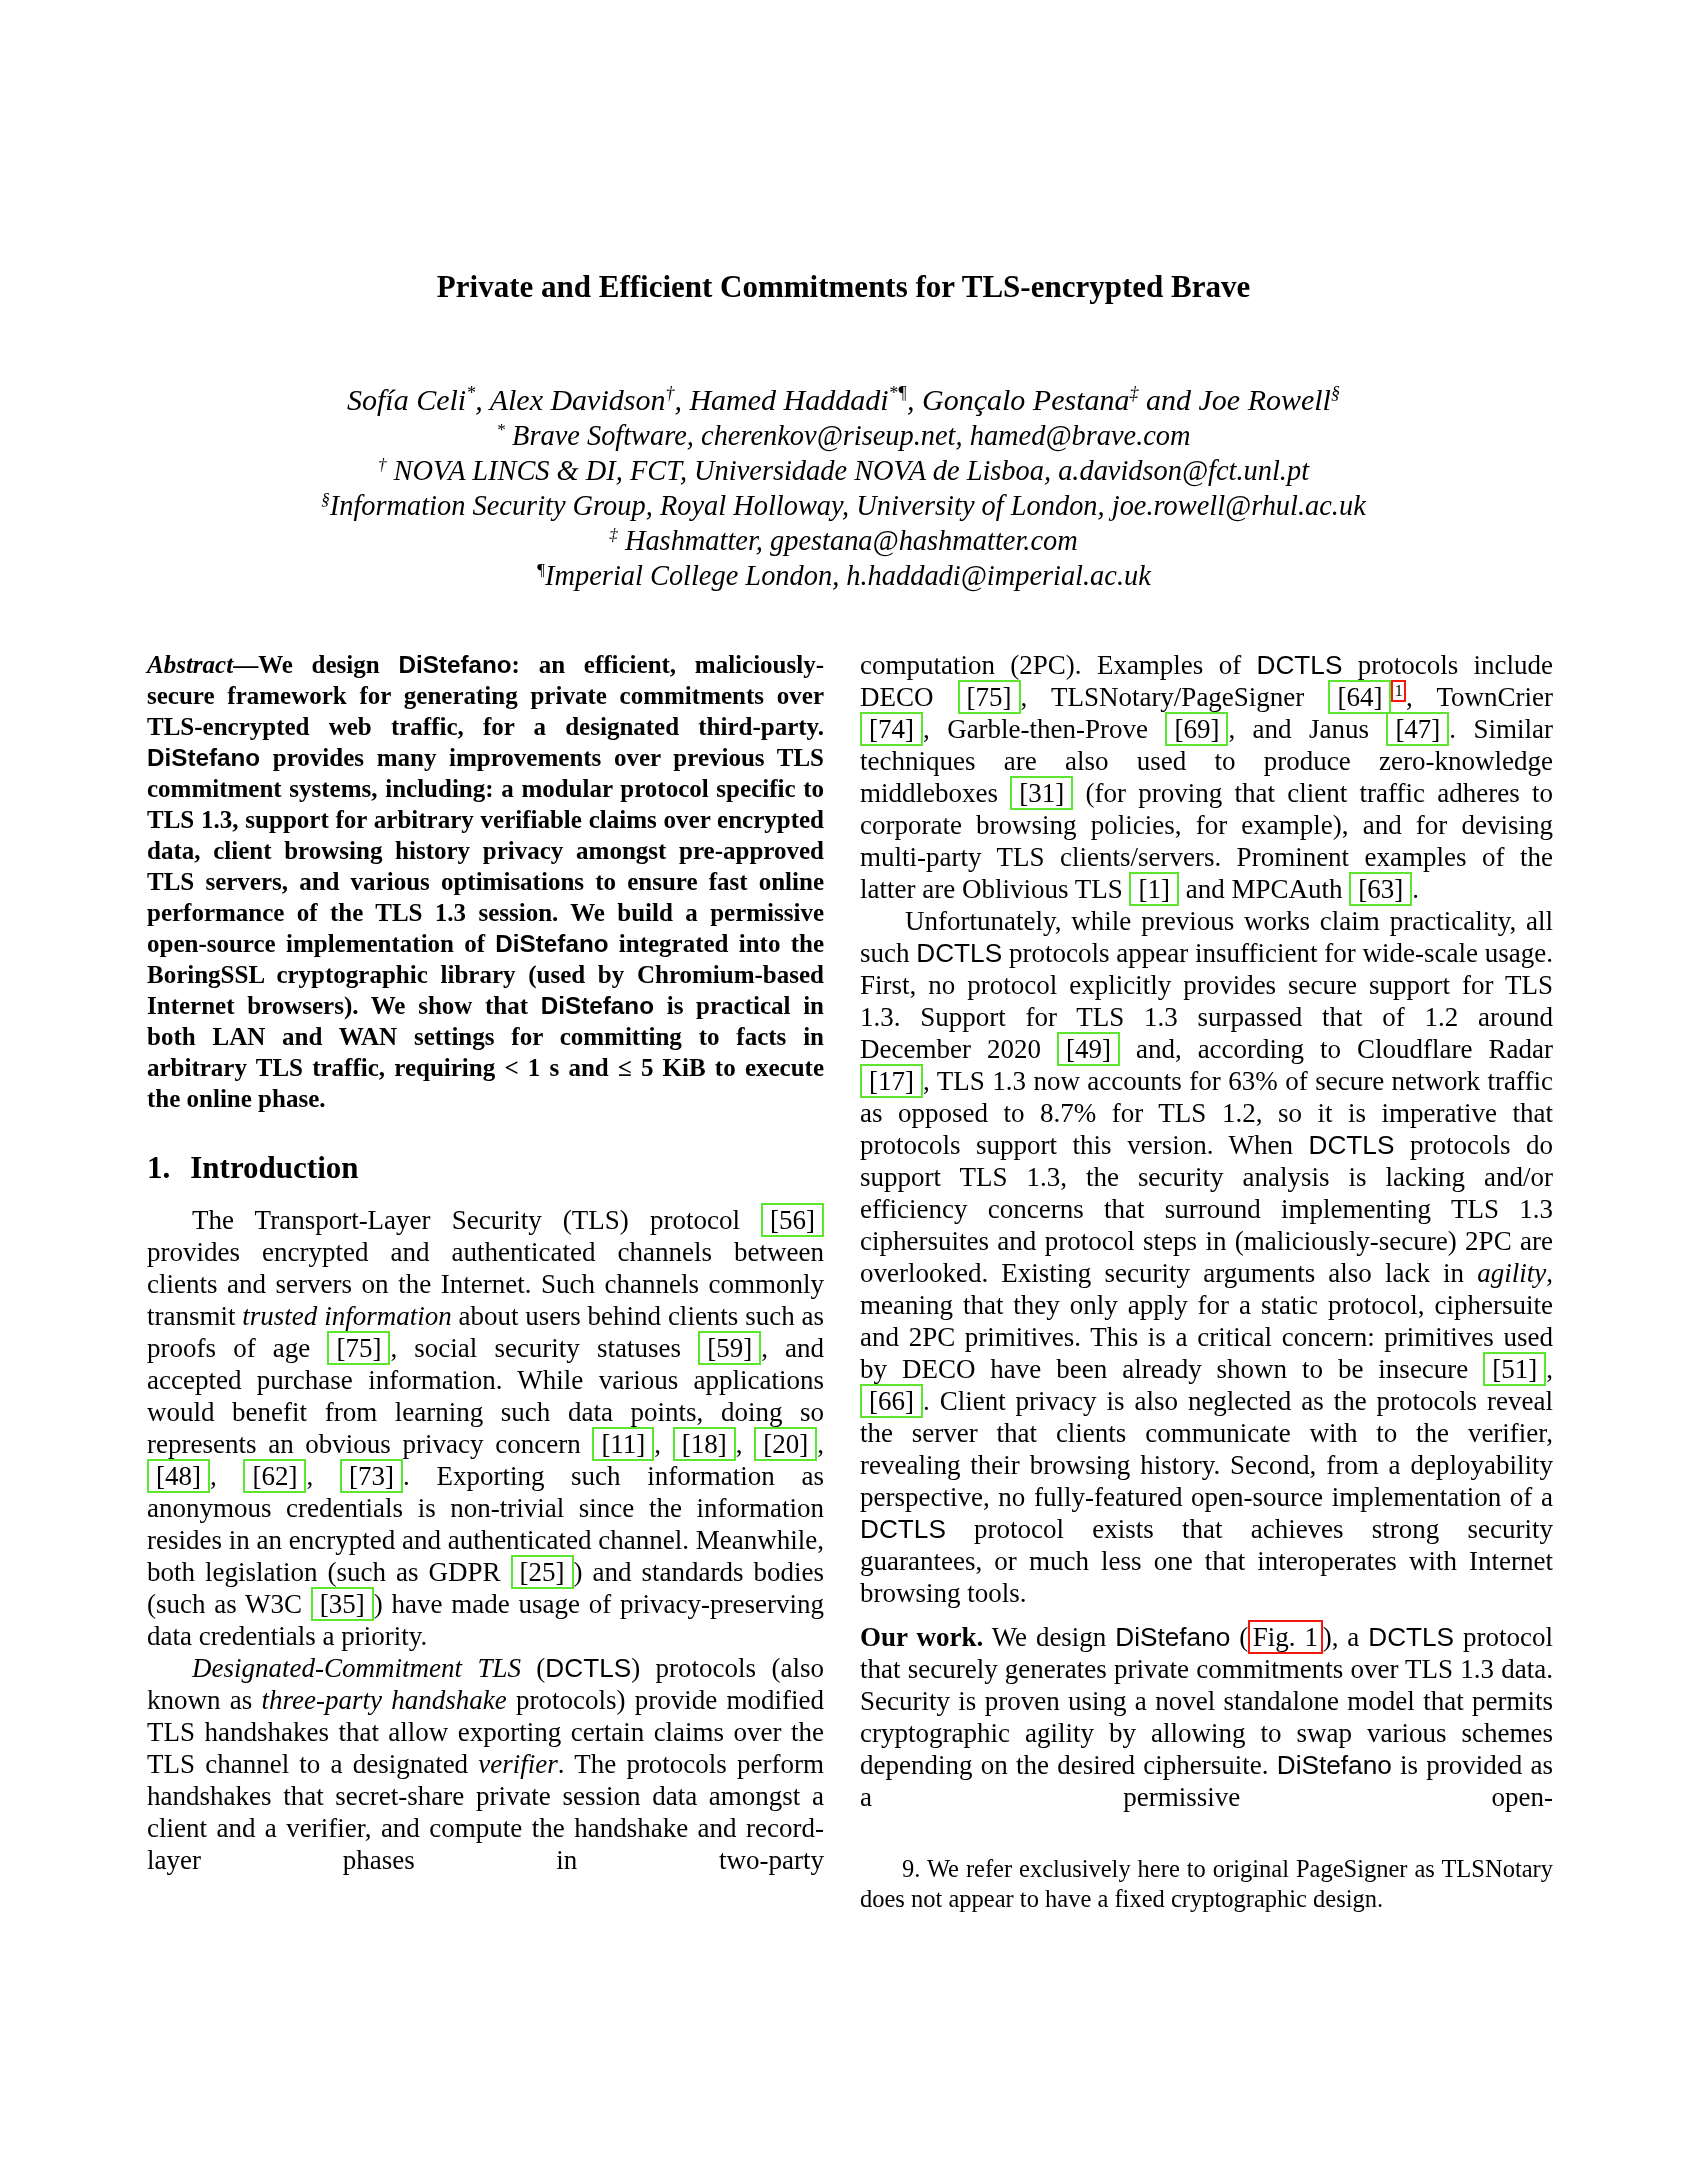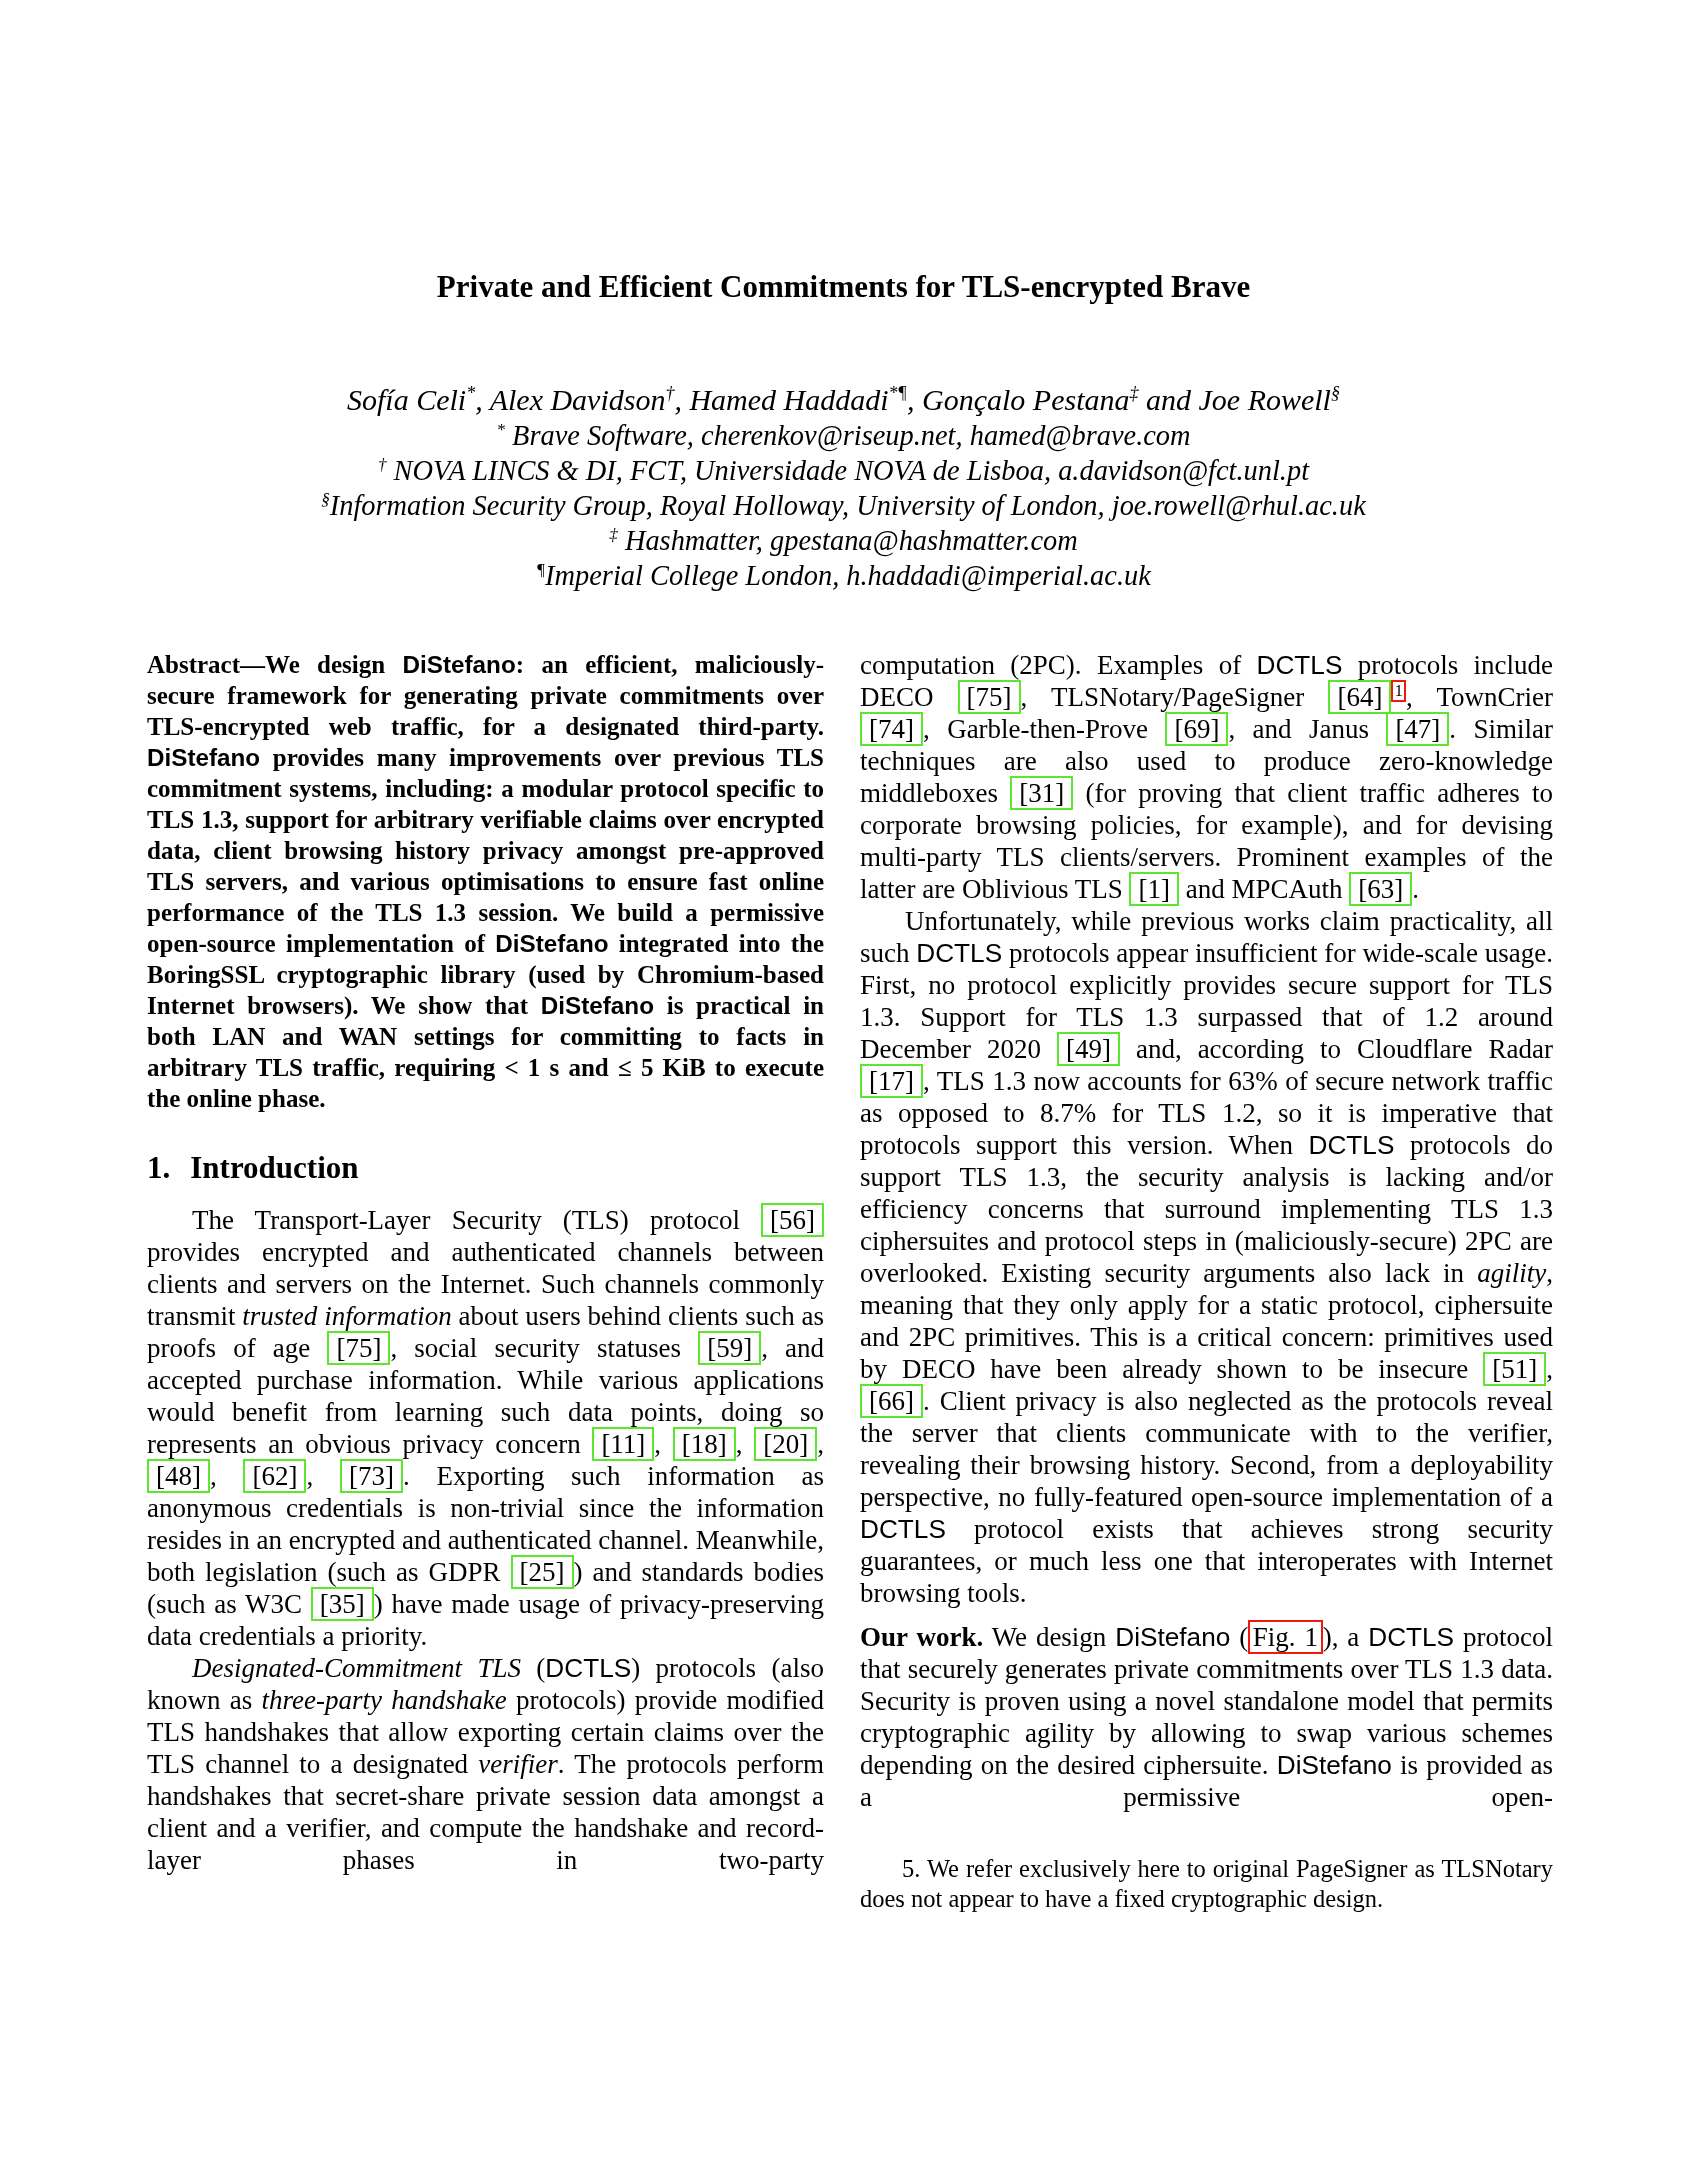--- a/index.html
+++ b/index.html
@@ -79,21 +79,21 @@
   .section{
     font-size:31px;
     font-weight:bold;
     margin:36px 0 18px 0;
     text-align:left;
   }
   .section .sec-num{margin-right:20px;}
   
   .r-b{font-weight:bold;}
   .r-i{font-style:italic;}
-  .r-bi{font-weight:bold;}
+  .r-bi{font-weight:bold;font-style:italic;}
   .r-sf{font-family:"Liberation Sans", sans-serif;font-size:0.97em;}
   .r-bsf{font-family:"Liberation Sans", sans-serif;font-weight:bold;font-size:0.97em;}
   .r-u{text-decoration:underline;text-decoration-thickness:2.6px;text-underline-offset:6.6px;}
   .r-sup{vertical-align:super;font-size:0.6em;line-height:0;}
   .cite{
     border:2.6px solid var(--green,#5ce62e);
     padding:0 7px;
   }
   .figref{
     border:2.6px solid var(--red,#f2180e);
@@ -135,19 +135,19 @@
       <div>
           <p>The Transport-Layer Security (TLS) protocol <span class="cite">[56]</span> provides encrypted and authenticated channels between clients and servers on the Internet. Such channels commonly transmit <span class="r-i">trusted information</span> about users behind clients such as proofs of age <span class="cite">[75]</span>, social security statuses <span class="cite">[59]</span>, and accepted purchase information. While various applications would benefit from learning such data points, doing so represents an obvious privacy concern <span class="cite">[11]</span>, <span class="cite">[18]</span>, <span class="cite">[20]</span>, <span class="cite">[48]</span>, <span class="cite">[62]</span>, <span class="cite">[73]</span>. Exporting such information as anonymous credentials is non-trivial since the information resides in an encrypted and authenticated channel. Meanwhile, both legislation (such as GDPR <span class="cite">[25]</span>) and standards bodies (such as W3C <span class="cite">[35]</span>) have made usage of privacy-preserving data credentials a priority.</p>
           <p class="cont"><span class="r-i">Designated-Commitment TLS</span> (<span class="r-sf">DCTLS</span>) protocols (also known as <span class="r-i">three-party handshake</span> protocols) provide modified TLS handshakes that allow exporting certain claims over the TLS channel to a designated <span class="r-i">verifier</span>. The protocols perform handshakes that secret-share private session data amongst a client and a verifier, and compute the handshake and record-layer phases in two-party</p>
         </div>
     </div>
     <div class="col col-right">
       <div>
           <p class="noindent">computation (2PC). Examples of <span class="r-sf">DCTLS</span> protocols include DECO <span class="cite">[75]</span>, TLSNotary/PageSigner <span class="cite">[64]</span><span class="fnref">1</span>, TownCrier <span class="cite">[74]</span>, Garble-then-Prove <span class="cite">[69]</span>, and Janus <span class="cite">[47]</span>. Similar techniques are also used to produce zero-knowledge middleboxes <span class="cite">[31]</span> (for proving that client traffic adheres to corporate browsing policies, for example), and for devising multi-party TLS clients/servers. Prominent examples of the latter are Oblivious TLS <span class="cite">[1]</span> and MPCAuth <span class="cite">[63]</span>.</p>
           <p>Unfortunately, while previous works claim practicality, all such <span class="r-sf">DCTLS</span> protocols appear insufficient for wide-scale usage. First, no protocol explicitly provides secure support for TLS 1.3. Support for TLS 1.3 surpassed that of 1.2 around December 2020 <span class="cite">[49]</span> and, according to Cloudflare Radar <span class="cite">[17]</span>, TLS 1.3 now accounts for 63% of secure network traffic as opposed to 8.7% for TLS 1.2, so it is imperative that protocols support this version. When <span class="r-sf">DCTLS</span> protocols do support TLS 1.3, the security analysis is lacking and/or efficiency concerns that surround implementing TLS 1.3 ciphersuites and protocol steps in (maliciously-secure) 2PC are overlooked. Existing security arguments also lack in <span class="r-i">agility</span>, meaning that they only apply for a static protocol, ciphersuite and 2PC primitives. This is a critical concern: primitives used by DECO have been already shown to be insecure <span class="cite">[51]</span>, <span class="cite">[66]</span>. Client privacy is also neglected as the protocols reveal the server that clients communicate with to the verifier, revealing their browsing history. Second, from a deployability perspective, no fully-featured open-source implementation of a <span class="r-sf">DCTLS</span> protocol exists that achieves strong security guarantees, or much less one that interoperates with Internet browsing tools.</p>
           <p class="noindent ourwork cont"><span class="r-b">Our work.</span>  We design <span class="r-sf">DiStefano</span> (<span class="figref">Fig. 1</span>), a <span class="r-sf">DCTLS</span> protocol that securely generates private commitments over TLS 1.3 data. Security is proven using a novel standalone model that permits cryptographic agility by allowing to swap various schemes depending on the desired ciphersuite. <span class="r-sf">DiStefano</span> is provided as a permissive open-</p>
-          <p class="footnote">5. We refer exclusively here to original PageSigner as TLSNotary does not appear to have a fixed cryptographic design.</p>
+          <p class="footnote">9. We refer exclusively here to original PageSigner as TLSNotary does not appear to have a fixed cryptographic design.</p>
         </div>
     </div>
   </div>
 
 </div>
 
 
 </body></html>

